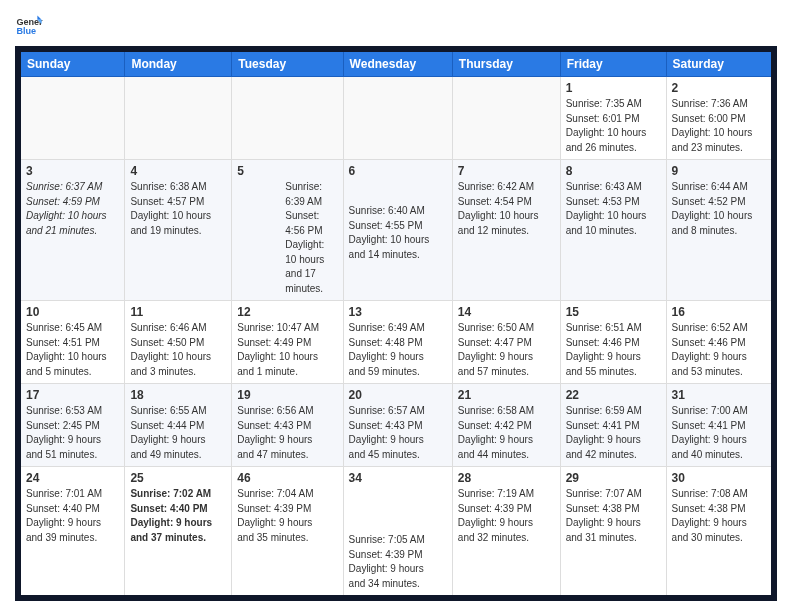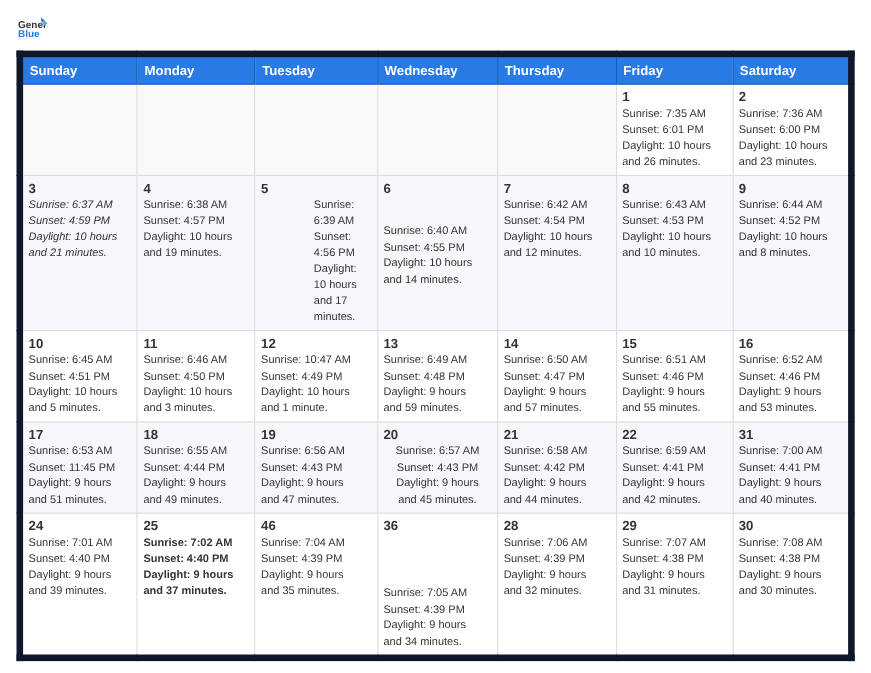--- a/index.html
+++ b/index.html
@@ -248,41 +248,41 @@
           <div class="day-info" style="white-space: pre-line;">Sunrise: 6:52 AM
 Sunset: 4:46 PM
 Daylight: 9 hours
 and 53 minutes.</div>
         </td>
       </tr>
       <tr>
         <td>
           <span class="day-num">17</span>
           <div class="day-info" style="white-space: pre-line;">Sunrise: 6:53 AM
-Sunset: 11:45 PM
+Sunset: 2:45 PM
 Daylight: 9 hours
 and 51 minutes.</div>
         </td>
         <td>
           <span class="day-num">18</span>
           <div class="day-info" style="white-space: pre-line;">Sunrise: 6:55 AM
 Sunset: 4:44 PM
 Daylight: 9 hours
 and 49 minutes.</div>
         </td>
         <td>
           <span class="day-num">19</span>
           <div class="day-info" style="white-space: pre-line;">Sunrise: 6:56 AM
 Sunset: 4:43 PM
 Daylight: 9 hours
 and 47 minutes.</div>
         </td>
         <td>
           <span class="day-num">20</span>
-          <div class="day-info" style="white-space: pre-line; text-align: center;">Sunrise: 6:57 AM
+          <div class="day-info" style="white-space: pre-line;">Sunrise: 6:57 AM
 Sunset: 4:43 PM
 Daylight: 9 hours
 and 45 minutes.</div>
         </td>
         <td>
           <span class="day-num">21</span>
           <div class="day-info" style="white-space: pre-line;">Sunrise: 6:58 AM
 Sunset: 4:42 PM
 Daylight: 9 hours
 and 44 minutes.</div>
@@ -318,29 +318,29 @@
 and 37 minutes.</div>
         </td>
         <td>
           <span class="day-num">46</span>
           <div class="day-info" style="white-space: pre-line;">Sunrise: 7:04 AM
 Sunset: 4:39 PM
 Daylight: 9 hours
 and 35 minutes.</div>
         </td>
         <td>
-          <span class="day-num">36</span>
+          <span class="day-num">34</span>
           <div class="day-info" style="white-space: pre-line; margin-top: 48px;">Sunrise: 7:05 AM
 Sunset: 4:39 PM
 Daylight: 9 hours
 and 34 minutes.</div>
         </td>
         <td>
           <span class="day-num">28</span>
-          <div class="day-info" style="white-space: pre-line;">Sunrise: 7:06 AM
+          <div class="day-info" style="white-space: pre-line;">Sunrise: 7:19 AM
 Sunset: 4:39 PM
 Daylight: 9 hours
 and 32 minutes.</div>
         </td>
         <td>
           <span class="day-num">29</span>
           <div class="day-info" style="white-space: pre-line;">Sunrise: 7:07 AM
 Sunset: 4:38 PM
 Daylight: 9 hours
 and 31 minutes.</div>

